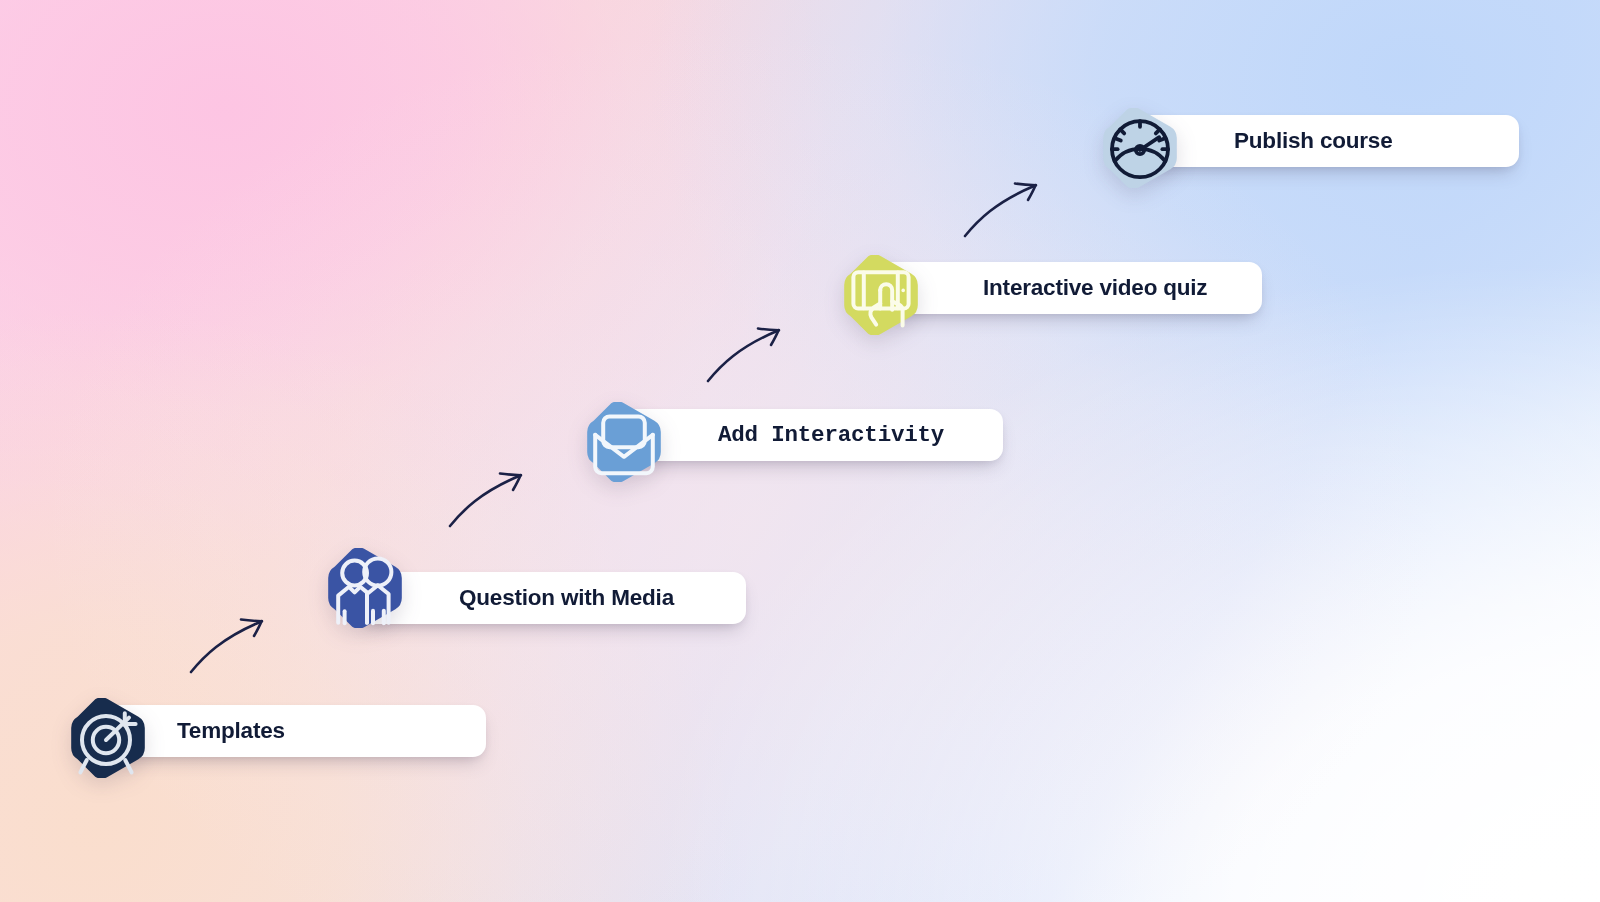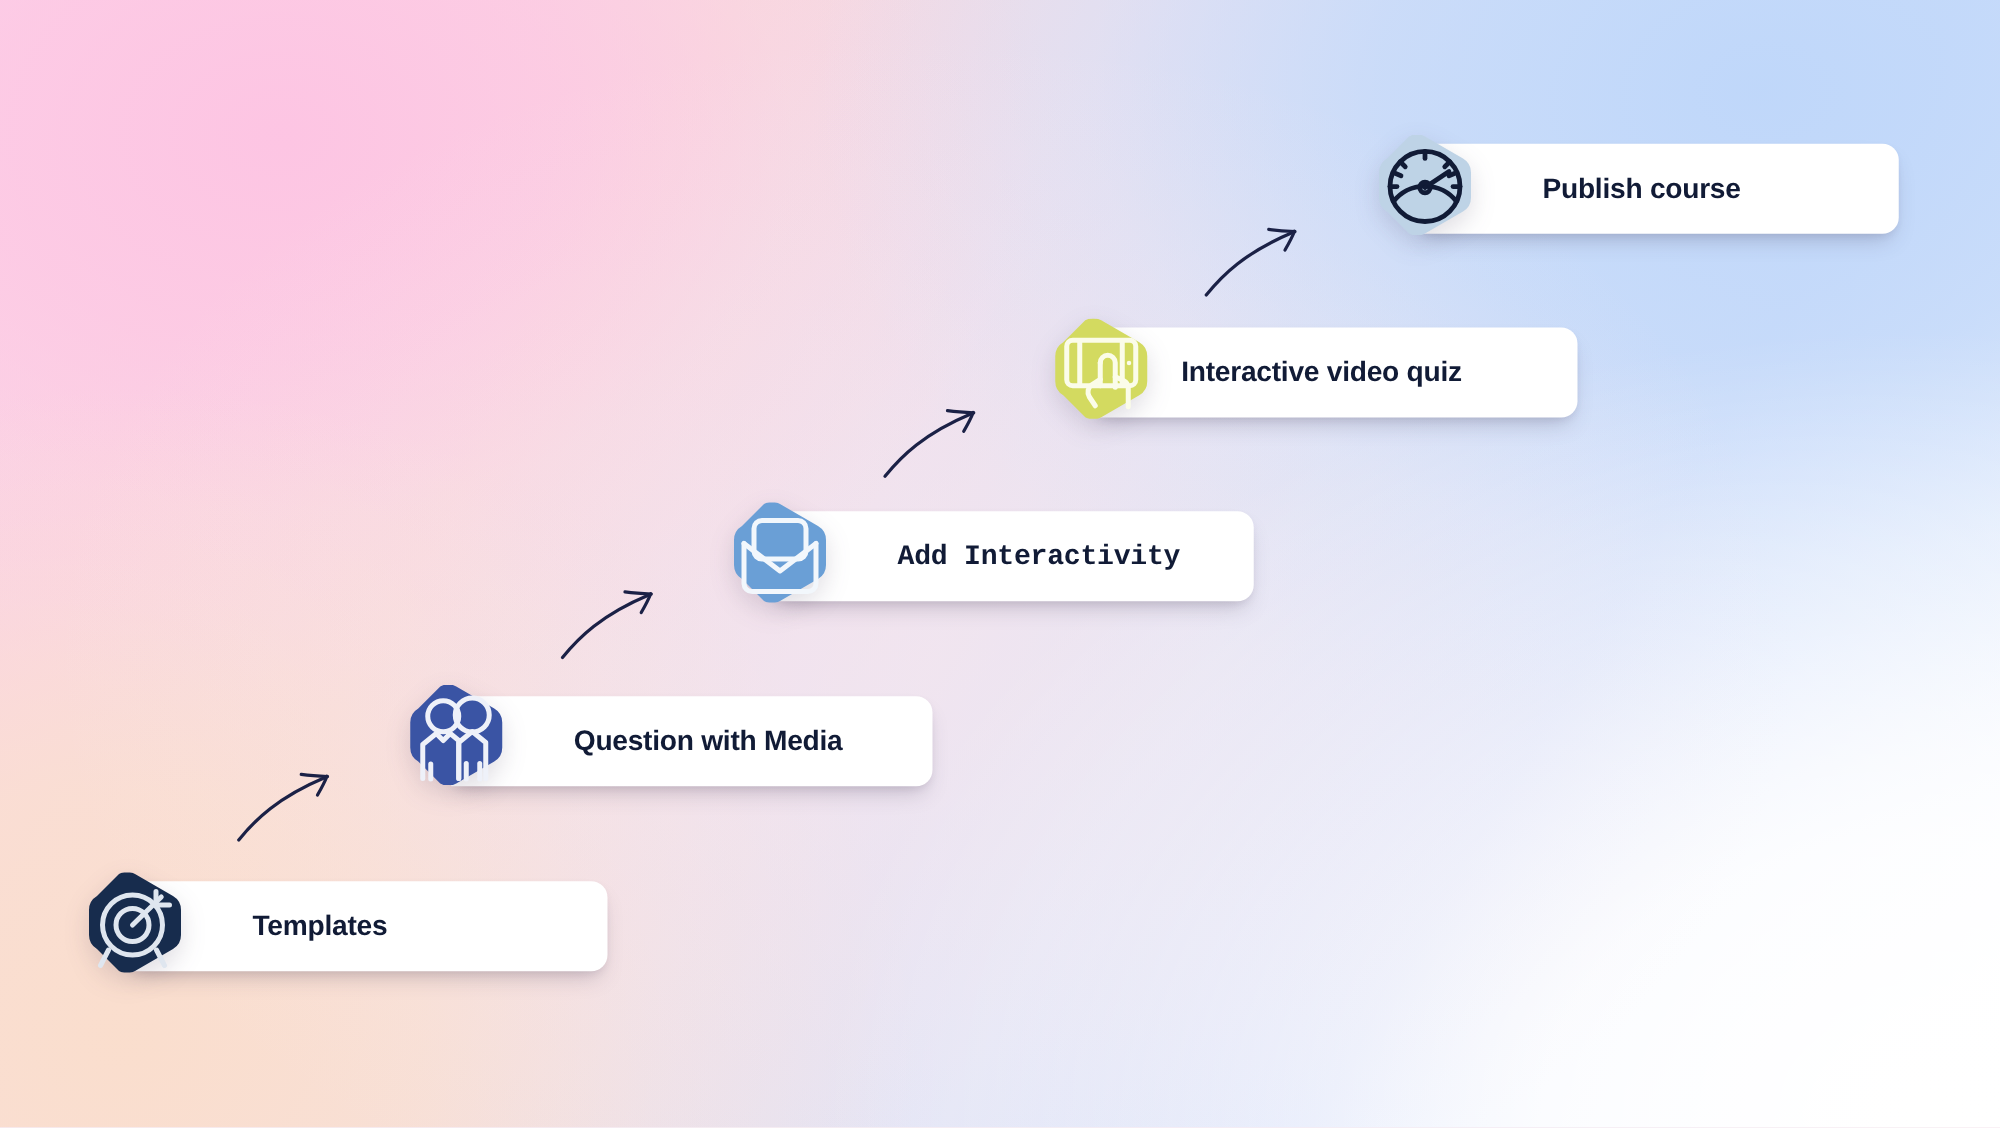--- a/index.html
+++ b/index.html
@@ -75,21 +75,21 @@
   .step {
     position: absolute;
     display: flex;
     align-items: center;
   }
 
   .card {
     position: absolute;
     left: 36px;
     top: 0;
-    height: 72px;
+    height: 52px;
     display: flex;
     align-items: center;
     background: #ffffff;
     border-radius: 0 13px 13px 0;
     box-shadow: 0 10px 18px -6px rgba(70,60,90,0.26),
                 0 3px 8px -3px rgba(70,60,90,0.14);
   }
   .card-label {
     color: #111b36;
     font-weight: 700;
@@ -155,40 +155,40 @@
         <svg width="96" height="72" viewBox="0 0 96 72" xmlns="http://www.w3.org/2000/svg">
           <path d="M5 68 C18 52 36 34 74 18" fill="none" stroke="#1b2146" stroke-width="2.6" stroke-linecap="round"></path>
           <path d="M55 15.5 C62 16.5 70 17 76 17.2" fill="none" stroke="#1b2146" stroke-width="2.6" stroke-linecap="round"></path>
           <path d="M68 32 C71.5 26 74 21 75.6 17" fill="none" stroke="#1b2146" stroke-width="2.6" stroke-linecap="round"></path>
         </svg>
       </div>
     </div>
   <div id="step-layer">
       <div class="step" style="left: 68px; top: 698px;">
         <div class="card" style="width: 382px; top: 7px;">
-          <span class="card-label" style="margin-left: 98px;">Templates</span>
+          <span class="card-label" style="margin-left: 73px;">Templates</span>
         </div>
         <div class="hexwrap">
           <svg viewBox="0 0 40 40" xmlns="http://www.w3.org/2000/svg">
             <path d="M20 0.6 L35.2 9.4 A6.5 6.5 0 0 1 38.4 15 L38.4 25 A6.5 6.5 0 0 1 35.2 30.6 L20 39.4 A6.5 6.5 0 0 1 13.6 39.4 L4.8 30.6 A6.5 6.5 0 0 1 1.6 25 L1.6 15 A6.5 6.5 0 0 1 4.8 9.4 L13.6 0.6 A6.5 6.5 0 0 1 20 0.6 Z" fill="#172c4d"></path>
             <g>
               <g fill="none" stroke="#dfe6ef" stroke-width="2" stroke-linecap="round" stroke-linejoin="round">
                 <circle cx="19" cy="21" r="12"></circle>
                 <circle cx="19" cy="21" r="6.6"></circle>
                 <path d="M19 21 L30.5 9.8"></path>
                 <path d="M28.4 7.6 L28.4 13 L33.8 13"></path>
                 <path d="M9.4 31 L6.2 37.2"></path>
                 <path d="M28.6 31 L31.8 37.2"></path>
               </g>
             </g>
           </svg>
         </div>
       </div>
       <div class="step" style="left: 325px; top: 548px;">
-        <div class="card" style="width: 385px; top: 9px;">
+        <div class="card" style="width: 385px; top: 24px;">
           <span class="card-label" style="margin-left: 98px;">Question with Media</span>
         </div>
         <div class="hexwrap">
           <svg viewBox="0 0 40 40" xmlns="http://www.w3.org/2000/svg">
             <path d="M20 0.6 L35.2 9.4 A6.5 6.5 0 0 1 38.4 15 L38.4 25 A6.5 6.5 0 0 1 35.2 30.6 L20 39.4 A6.5 6.5 0 0 1 13.6 39.4 L4.8 30.6 A6.5 6.5 0 0 1 1.6 25 L1.6 15 A6.5 6.5 0 0 1 4.8 9.4 L13.6 0.6 A6.5 6.5 0 0 1 20 0.6 Z" fill="#3a54a4"></path>
             <g>
               <g fill="none" stroke="#eef1f9" stroke-width="2" stroke-linecap="round" stroke-linejoin="round">
                 <circle cx="14.8" cy="12.5" r="6.2"></circle>
                 <circle cx="26.4" cy="12" r="6.8"></circle>
                 <path d="M6.6 37.4 V23.8 L12 19.4 L14.8 22.2 L17.6 19.4 L21 22.2 V37.4"></path>
@@ -213,21 +213,21 @@
                 <rect x="9.6" y="7.2" width="20.8" height="15.4" rx="3.2"></rect>
                 <path d="M5.6 16.4 L5.6 32.4 A3.2 3.2 0 0 0 8.8 35.6 L31.2 35.6 A3.2 3.2 0 0 0 34.4 32.4 L34.4 16.4"></path>
                 <path d="M5.6 16.4 L20 27.4 L34.4 16.4"></path>
               </g>
             </g>
           </svg>
         </div>
       </div>
       <div class="step" style="left: 841px; top: 255px;">
         <div class="card" style="width: 385px; top: 7px;">
-          <span class="card-label" style="margin-left: 68px;">Interactive video quiz</span>
+          <span class="card-label" style="margin-left: 106px;">Interactive video quiz</span>
         </div>
         <div class="hexwrap">
           <svg viewBox="0 0 40 40" xmlns="http://www.w3.org/2000/svg">
             <path d="M20 0.6 L35.2 9.4 A6.5 6.5 0 0 1 38.4 15 L38.4 25 A6.5 6.5 0 0 1 35.2 30.6 L20 39.4 A6.5 6.5 0 0 1 13.6 39.4 L4.8 30.6 A6.5 6.5 0 0 1 1.6 25 L1.6 15 A6.5 6.5 0 0 1 4.8 9.4 L13.6 0.6 A6.5 6.5 0 0 1 20 0.6 Z" fill="#d3da60"></path>
             <g>
               <g fill="none" stroke="#fbfce9" stroke-width="2" stroke-linecap="round" stroke-linejoin="round">
                 <rect x="6.2" y="8.6" width="27.6" height="18.2" rx="2.4"></rect>
                 <path d="M11.4 8.8 V26.6"></path>
                 <path d="M28.4 8.8 V26.6"></path>
                 <circle cx="31.1" cy="17.7" r="0.9" fill="#fbfce9" stroke="none"></circle>

